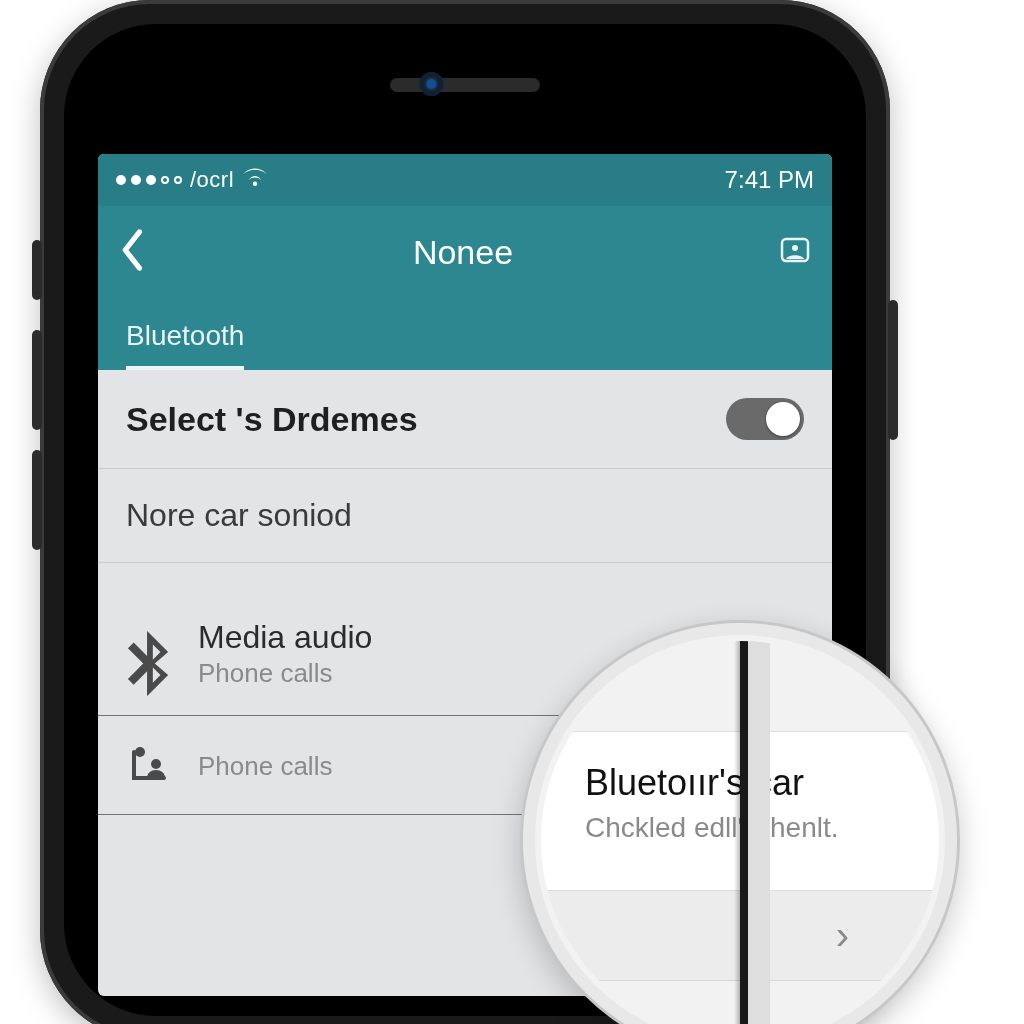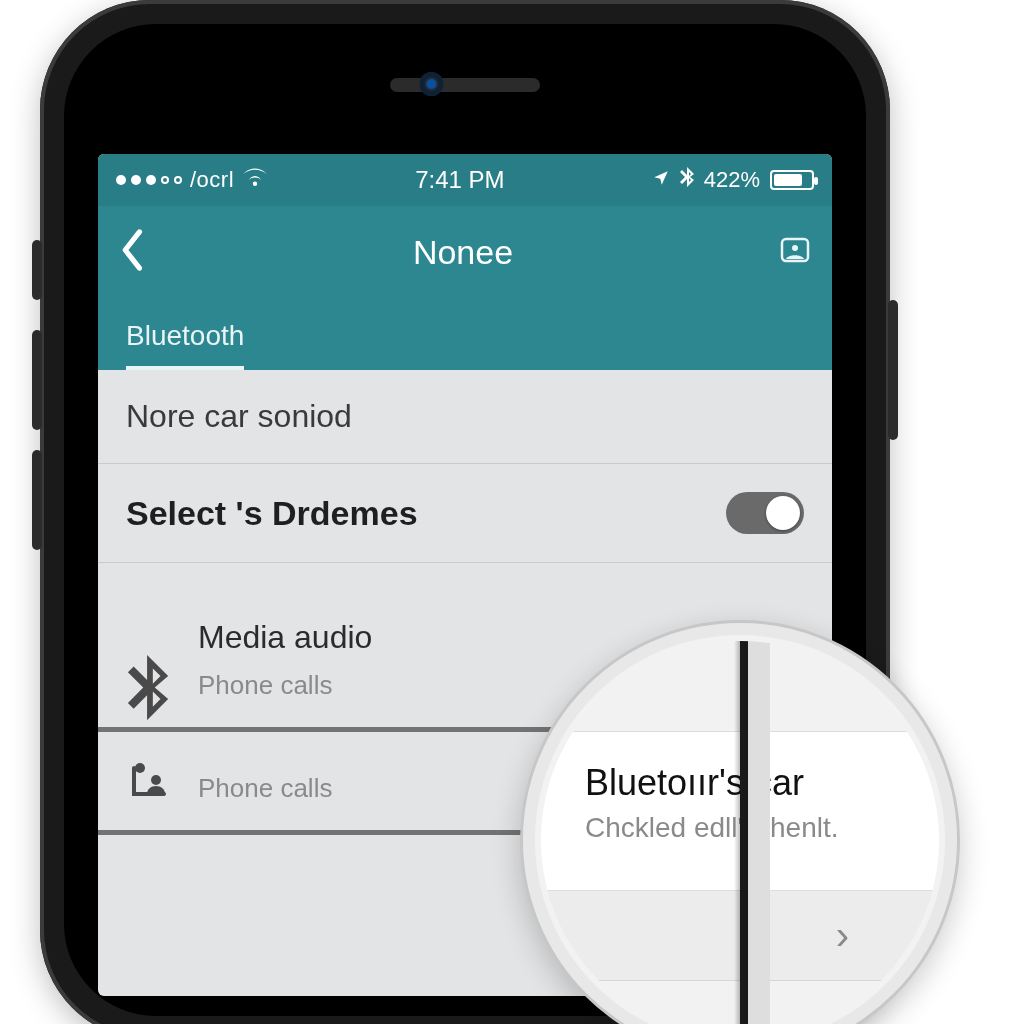--- a/index.html
+++ b/index.html
@@ -107,26 +107,26 @@
 
   .toggle {
     width:78px; height:42px; background:#6a6a6a; border-radius:30px; position:relative;
   }
   .toggle .knob{
     position:absolute; right:4px; top:4px; width:34px; height:34px; background:#fff;
     border-radius:50%; box-shadow:0 1px 3px rgba(0,0,0,.4);
   }
 
   .list-row {
-    display:flex; align-items:flex-end; gap:26px;
-    padding:26px 28px; border-bottom:5px solid #737373;
+    display:flex; align-items:center; gap:26px;
+    padding:26px 28px; border-bottom:1px solid #737373;
   }
   .list-row .icon { width:46px; height:46px; color:#4a4a4a; flex:0 0 46px; }
   .list-row .labels .primary { font-size:32px; color:#2b2b2b; }
-  .list-row .labels .secondary { font-size:26px; color:#8a8a8a; margin-top:14px; }
+  .list-row .labels .secondary { font-size:26px; color:#8a8a8a; margin-top:2px; }
 
   
   .magnifier {
     position:absolute; left:520px; top:620px; width:440px; height:440px;
     border-radius:50%;
     background:#f2f2f2;
     border:3px solid #c7c7c7;
     box-shadow: inset 0 0 0 12px #e8e8e8, 0 10px 30px rgba(0,0,0,.2);
     overflow:hidden;
   }
@@ -180,36 +180,20 @@
               <span class="dot empty"></span>
           </div>
           <span class="carrier">/ocrl</span>
           <span>
             <svg width="26" height="20" viewBox="0 0 26 20">
                 <path fill="#fff" d="M13 18a2.2 2.2 0 1 0 0-4.4 2.2 2.2 0 0 0 0 4.4zm-6.4-6.1 2.3-2.3a6.2 6.2 0 0 1 8.2 0l2.3 2.3a9.5 9.5 0 0 0-12.8 0zM1 6.4l2.3-2.3a14.7 14.7 0 0 1 19.4 0L25 6.4a18 18 0 0 0-24 0z"></path>
               </svg>
           </span>
         </div>
         <div>7:41 PM</div>
-        <div class="status-right">
-          <span>
-            <svg width="18" height="18" viewBox="0 0 24 24">
-                <path fill="#fff" d="M3 11l18-8-8 18-2-8-8-2z"></path>
-              </svg>
-          </span>
-          <span>
-            <svg width="14" height="20" viewBox="0 0 14 20">
-                <path fill="#fff" d="M7 0v8L2 3 0 5l5 5-5 5 2 2 5-5v8l7-7-4-3 4-3-7-7zm2 5 2 2-2 2V5zm0 10v-4l2 2-2 2z"></path>
-              </svg>
-          </span>
-          <span>422%</span>
-          <span class="battery">
-              <span class="fill"></span>
-            </span>
-        </div>
       </div>
 
       <div class="navhead">
         <span class="back-chevron">
           <svg viewBox="0 0 20 34">
               <path fill="none" stroke="#fff" stroke-width="4" stroke-linecap="round" stroke-linejoin="round" d="M15 3 4 17l11 14"></path>
             </svg>
         </span>
         <span class="nav-title">Nonee</span>
         <span class="nav-action">
@@ -220,29 +204,29 @@
             </svg>
         </span>
       </div>
 
       <div class="tabrow">
         <div class="tab">Bluetooth</div>
       </div>
 
       <div class="content">
 
-        <div class="row thin">
-          <span class="title">Nore car soniod</span>
-        </div>
-
         <div class="row">
           <span class="title">Select 's Drdemes</span>
           <span class="toggle">
               <span class="knob"></span>
             </span>
+        </div>
+
+        <div class="row thin">
+          <span class="title">Nore car soniod</span>
         </div>
 
         <div style="height:30px"></div>
 
         <div class="list-row">
           <span class="icon">
             <svg viewBox="0 0 24 34">
                 <path fill="#4a4a4a" d="M11 0v13L4 6 1 9l8 8-8 8 3 3 7-7v13l11-11-7-6 7-6L11 0zm3 7 4 4-4 4V7zm0 20v-8l4 4-4 4z"></path>
               </svg>
           </span>

